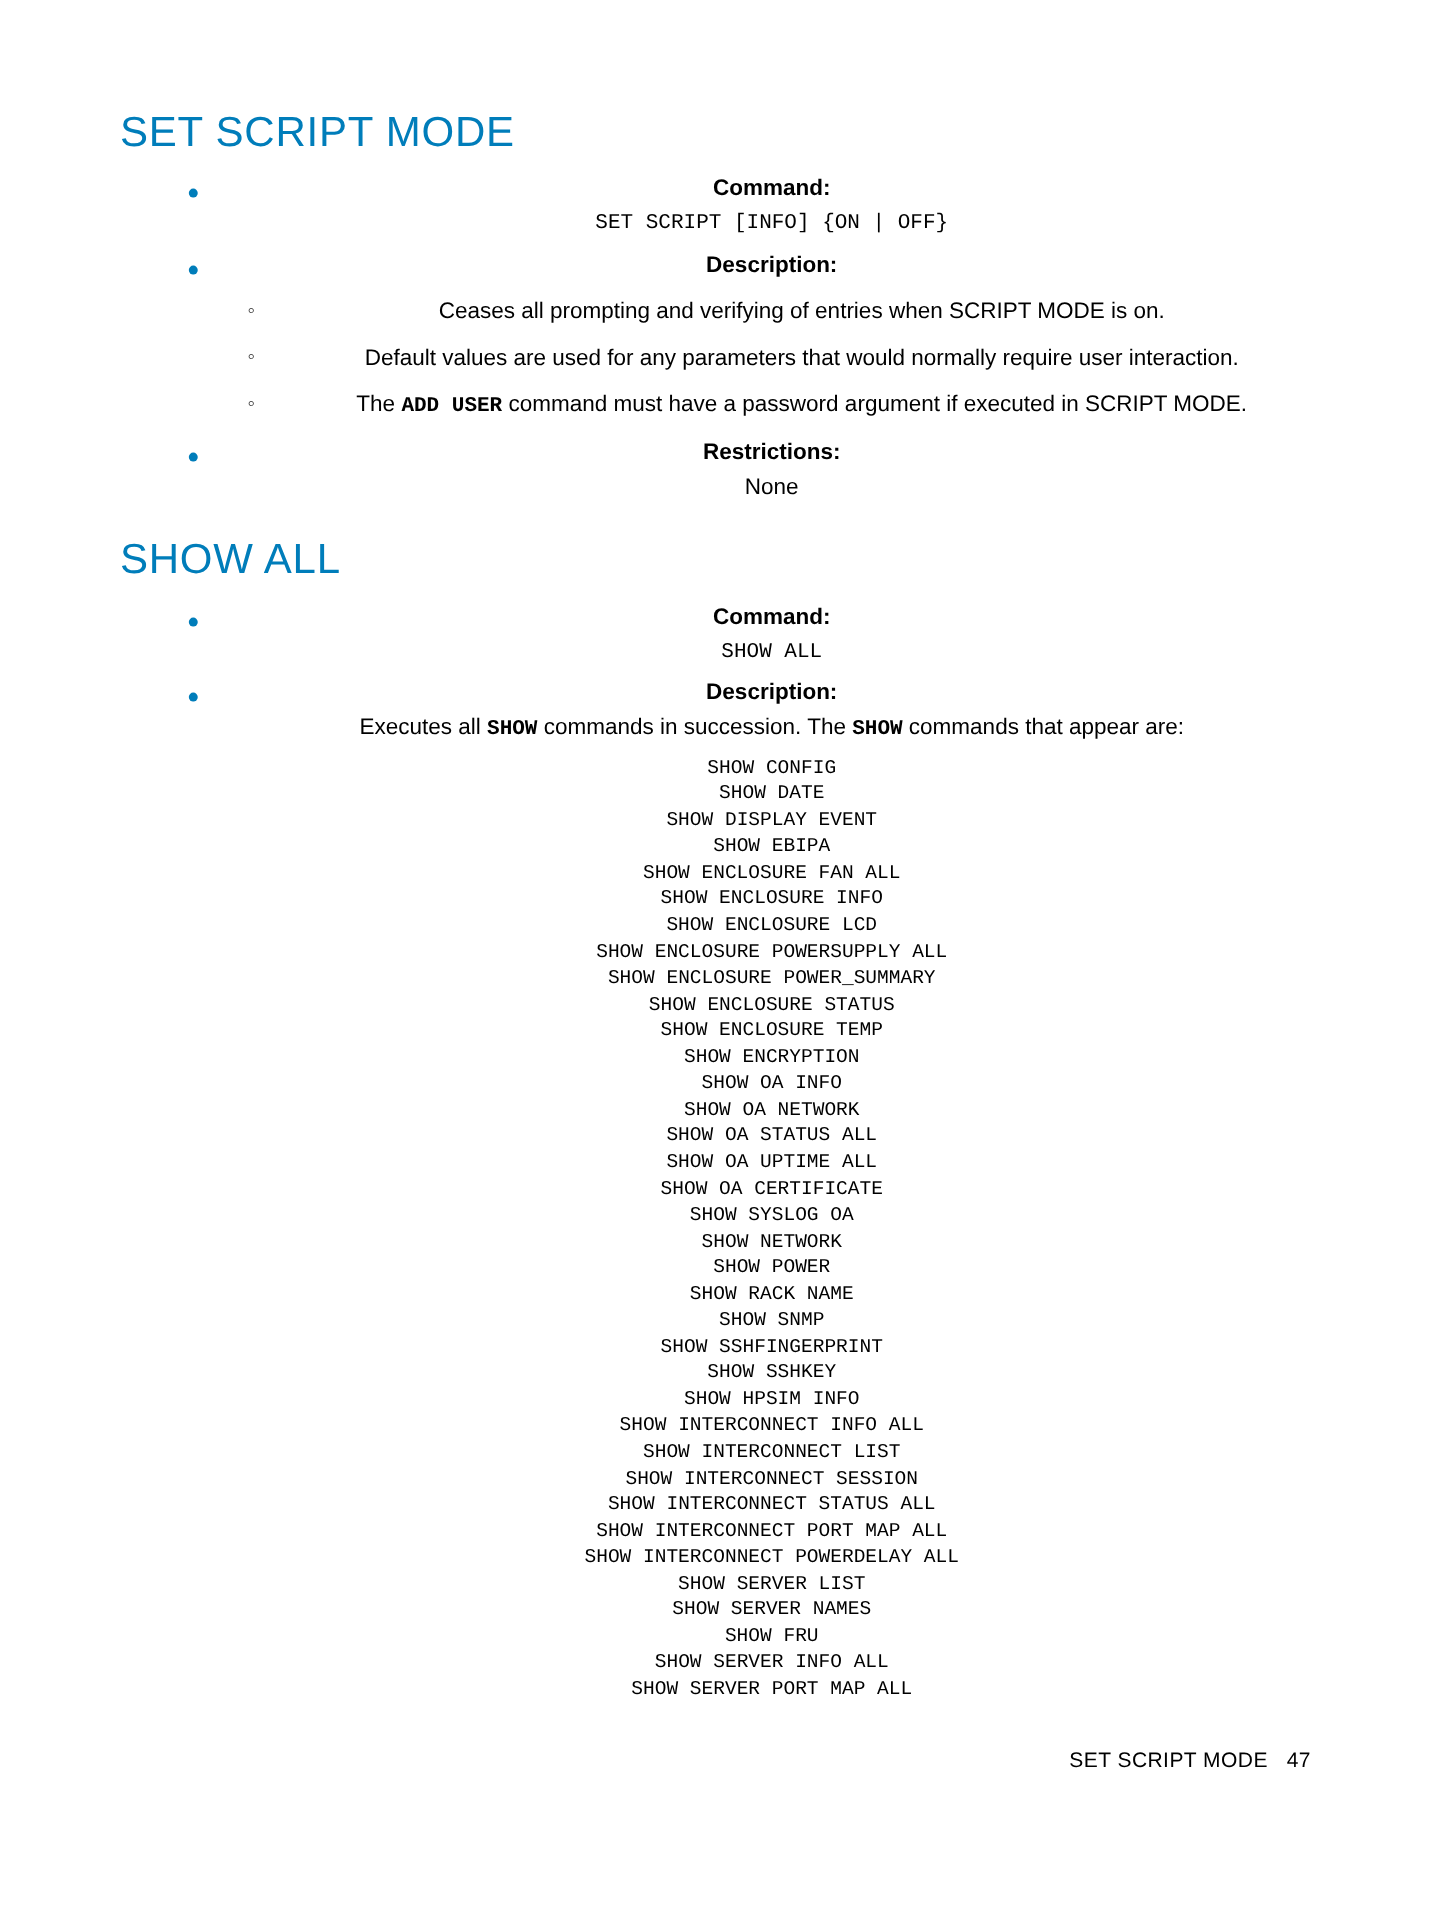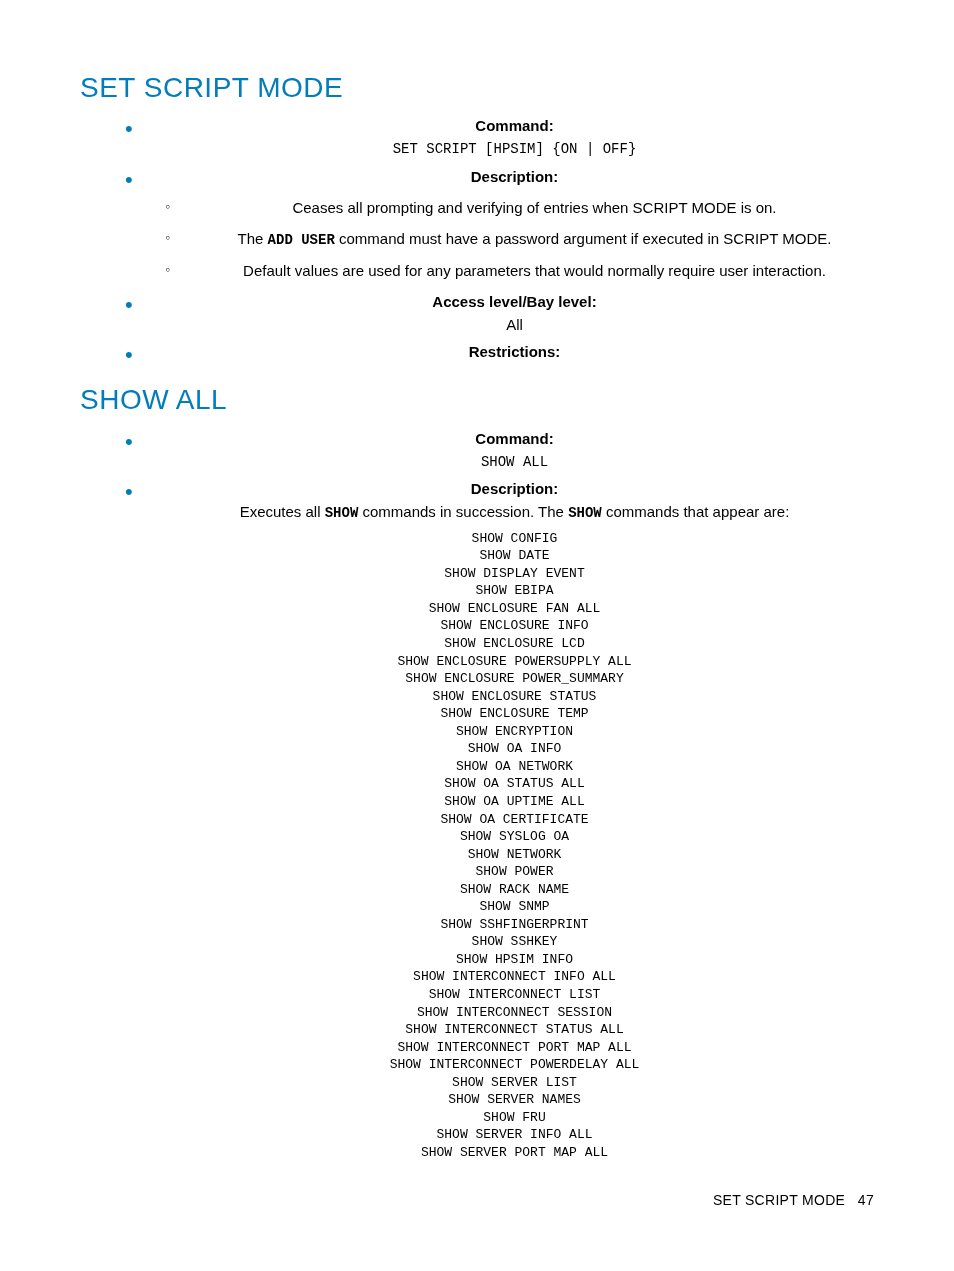--- a/index.html
+++ b/index.html
@@ -89,36 +89,33 @@
   }
 </style>
 </head>
 <body>
 
 <h1>SET SCRIPT MODE</h1>
 
 <ul class="main">
   <li>
     <span class="label">Command:</span>
-    <span class="cmd">SET SCRIPT [HPSIM] {ON | OFF}</span>
+    <span class="cmd">SET SCRIPT [INFO] {ON | OFF}</span>
   </li>
   <li>
     <span class="label">Description:</span>
     <ul class="sub" id="desc-sub">
         <li>Ceases all prompting and verifying of entries when SCRIPT MODE is on.</li>
+        <li>Default values are used for any parameters that would normally require user interaction.</li>
         <li>The <span class="inline-mono">ADD USER</span> command must have a password argument if executed in SCRIPT MODE.</li>
-        <li>Default values are used for any parameters that would normally require user interaction.</li>
       </ul>
   </li>
   <li>
-    <span class="label">Access level/Bay level:</span>
-    <span class="body-text">All</span>
-  </li>
-  <li>
     <span class="label">Restrictions:</span>
+    <span class="body-text">None</span>
   </li>
 </ul>
 
 <h1>SHOW ALL</h1>
 
 <ul class="main">
   <li>
     <span class="label">Command:</span>
     <span class="cmd">SHOW ALL</span>
   </li>

